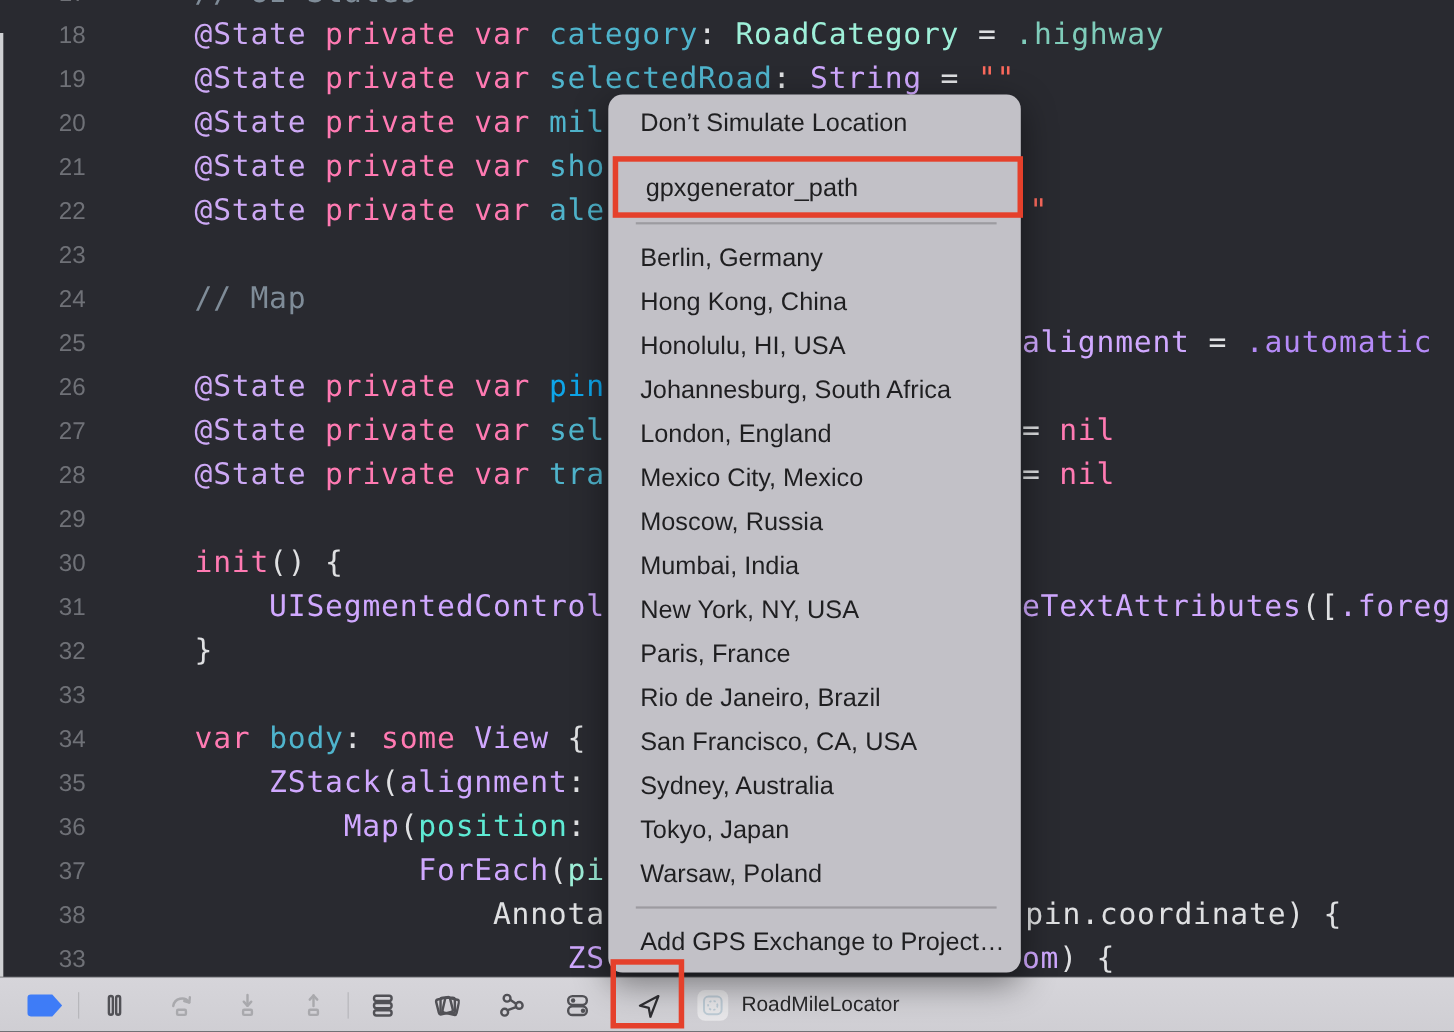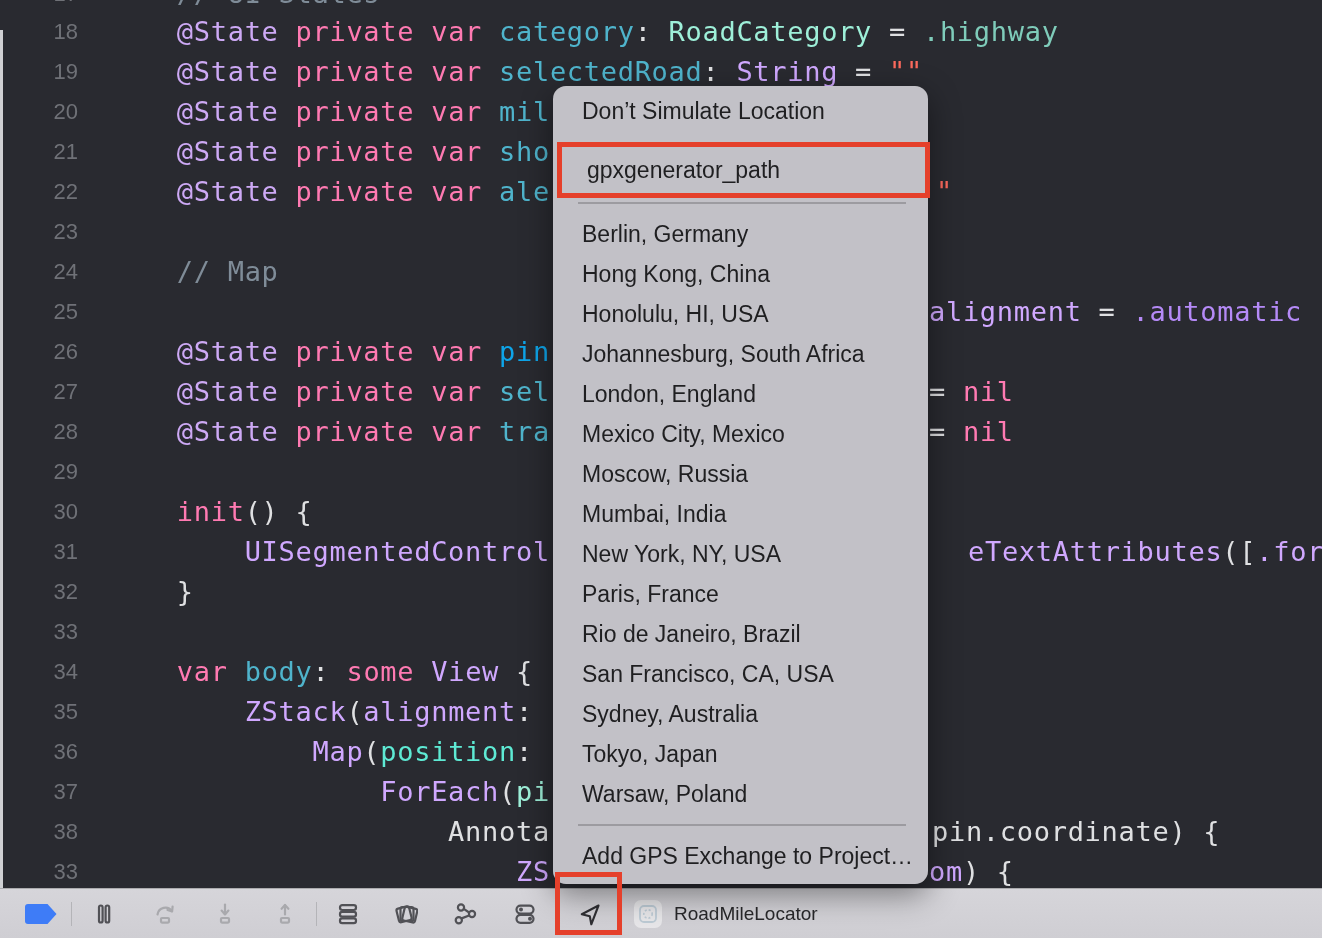--- a/index.html
+++ b/index.html
@@ -108,21 +108,21 @@
       <div class="code-line" style="top: 452px;">
         <span class="ln">29</span>
       </div>
       <div class="code-line" style="top: 492px;">
         <span class="ln">30</span>
         <span class="code-left"><span style="color: rgb(223, 224, 226);">    </span><span style="color: rgb(255, 122, 178);">init</span><span style="color: rgb(223, 224, 226);">() {</span></span>
       </div>
       <div class="code-line" style="top: 532px;">
         <span class="ln">31</span>
         <span class="code-left"><span style="color: rgb(223, 224, 226);">        </span><span style="color: rgb(208, 168, 255);">UISegmentedControl</span></span>
-        <span class="code-right" style="left: 929px;"><span style="color: rgb(208, 168, 255); padding-left: 39px;">eTextAttributes</span><span style="color: rgb(223, 224, 226);">([</span><span style="color: rgb(208, 168, 255);">.foreg</span></span>
+        <span class="code-right" style="left: 929px;"><span style="color: rgb(208, 168, 255);">eTextAttributes</span><span style="color: rgb(223, 224, 226);">([</span><span style="color: rgb(208, 168, 255);">.foreg</span></span>
       </div>
       <div class="code-line" style="top: 572px;">
         <span class="ln">32</span>
         <span class="code-left"><span style="color: rgb(223, 224, 226);">    }</span></span>
       </div>
       <div class="code-line" style="top: 612px;">
         <span class="ln">33</span>
       </div>
       <div class="code-line" style="top: 652px;">
         <span class="ln">34</span>

